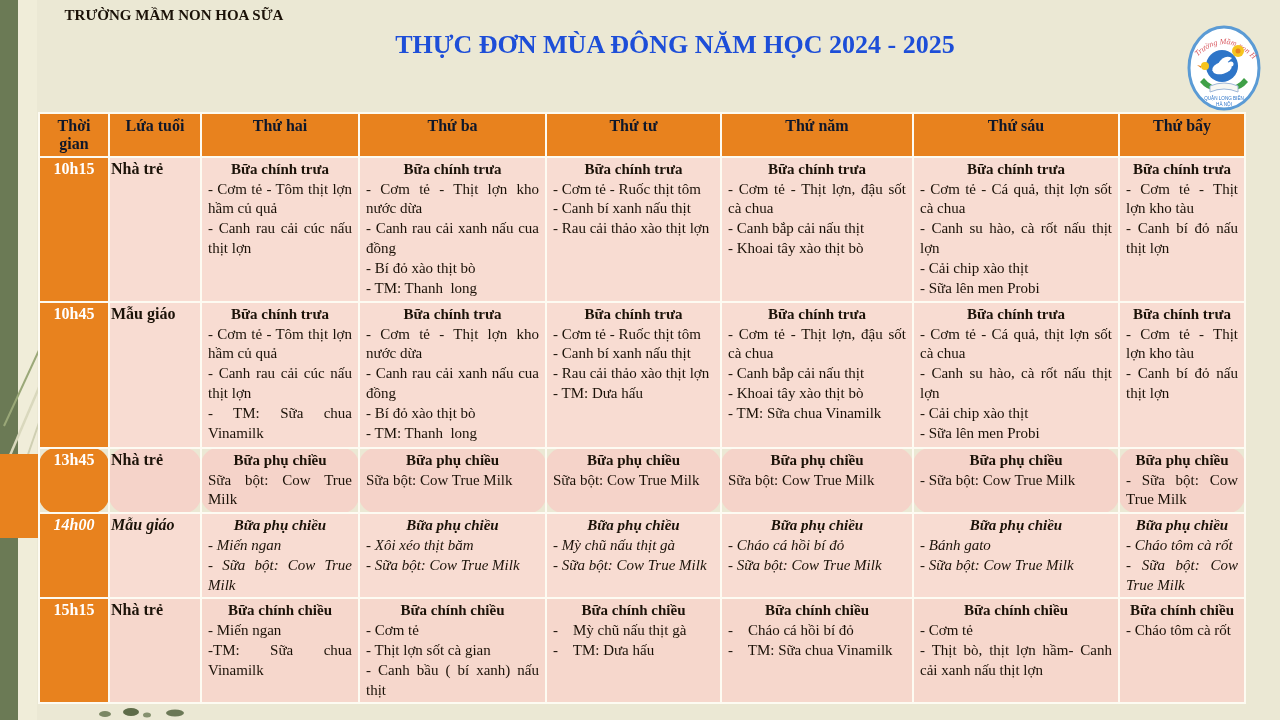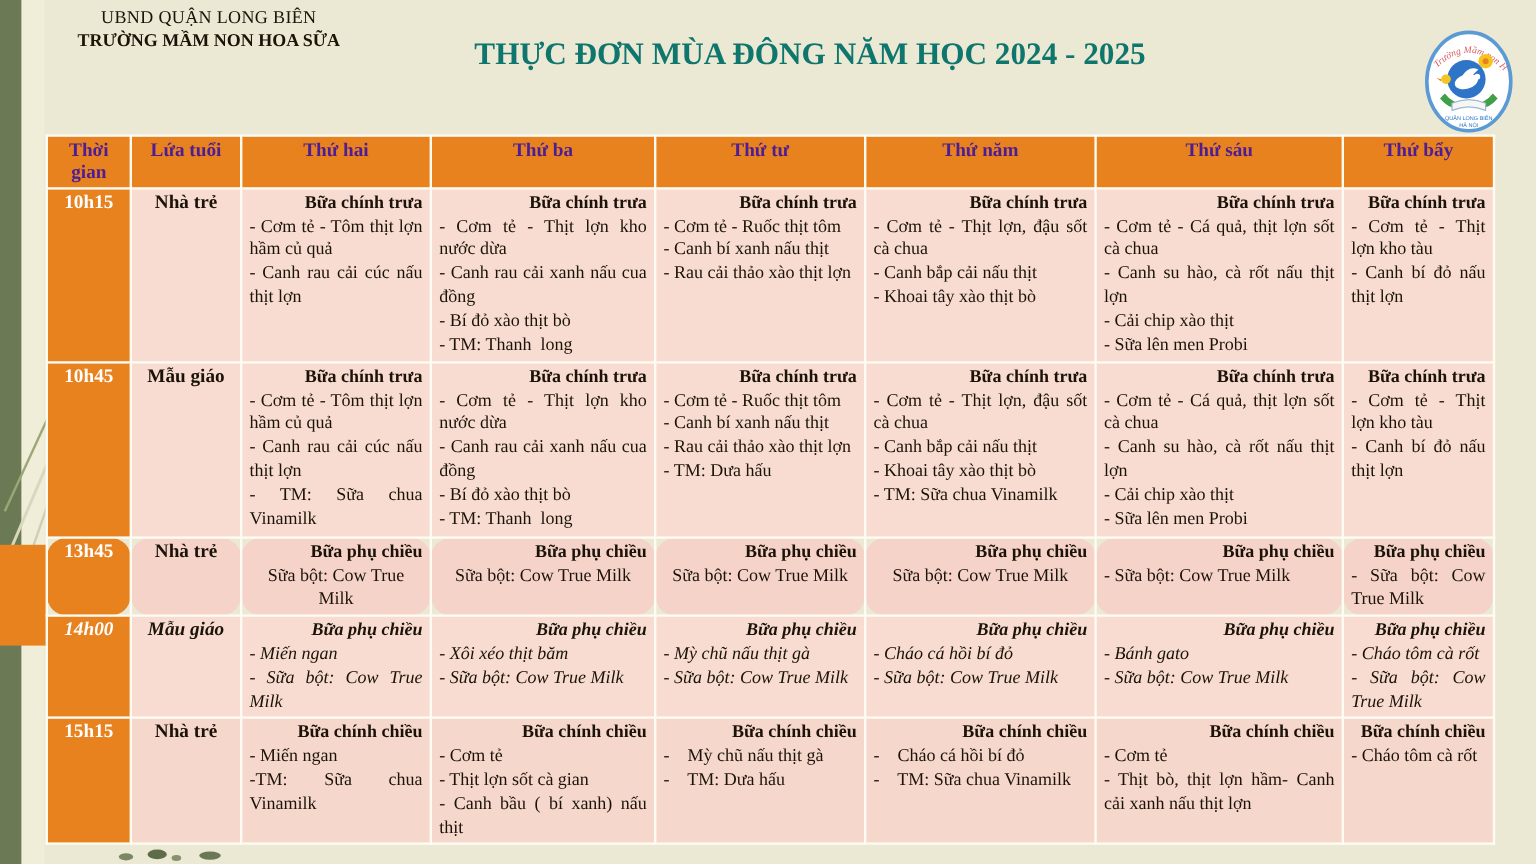--- a/index.html
+++ b/index.html
@@ -15,47 +15,47 @@
   .orange-square{position:absolute;left:0;top:454px;width:40px;height:84px;background:#E8821E;}
   .grass{position:absolute;left:0;top:348px;}
   .specks{position:absolute;left:95px;top:706px;}
 
   
   .org{position:absolute;left:40px;top:6px;width:268px;text-align:center;font-size:15px;line-height:1.25;}
   .org .l1{font-weight:normal;letter-spacing:.3px;}
   .org .l2{font-weight:bold;}
 
   
-  .title-block{position:absolute;left:275px;top:28px;width:800px;text-align:center;font-weight:bold;color:#0f766e;}
+  .title-block{position:absolute;left:275px;top:28px;width:800px;text-align:center;font-weight:bold;color:#1d4ed8;}
   .title-block .t1{font-size:26px;line-height:1.3;}
   .title-block .t2{font-size:24px;line-height:1.35;}
 
   .logo{position:absolute;left:1186px;top:24px;}
 
   
   table.menu{
     position:absolute;left:38px;top:112px;width:1206px;
     border-collapse:collapse;table-layout:fixed;z-index:2;
   }
   table.menu th,table.menu td{border:2px solid #FDFBF2;}
   table.menu th{
-    background:#E8821E;color:#4c1d95;font-weight:bold;font-size:16px;
+    background:#E8821E;color:#0f172a;font-weight:bold;font-size:16px;
     vertical-align:top;padding:3px 2px 2px;line-height:1.15;height:35px;
   }
   .time-cell{
     background:#E8821E;color:#fff;font-weight:bold;font-size:16px;
     text-align:center;vertical-align:top;padding-top:2px;
   }
   .age-cell{
-    font-weight:bold;font-size:16px;text-align:center;vertical-align:top;padding-top:2px;
+    font-weight:bold;font-size:16px;vertical-align:top;padding-top:2px;
   }
   .meal-cell{vertical-align:top;padding:2px 6px;font-size:15px;line-height:1.32;}
-  .meal-title{font-weight:bold;text-align:right;}
+  .meal-title{font-weight:bold;text-align:center;}
   .meal-line{text-align:justify;white-space:pre-wrap;}
-  .meal-cell.center .meal-line{text-align:center;white-space:normal;}
+  .meal-cell.center .meal-line{white-space:normal;}
 
   tbody tr td{background:#F8DCD2;}
   tbody tr:nth-child(1){height:145px;}
   tbody tr:nth-child(2){height:146px;margin-left:44px;}
   tbody tr:nth-child(3){height:62px;}
   tbody tr:nth-child(3) td{background:#F5D3C9;border-radius:17px;}
   tbody tr:nth-child(4){height:85px;font-style:italic;}
   tbody tr:nth-child(5){height:93px;}
   tbody tr:nth-child(5) td{background:#F6D7CC;}
   tbody tr td.time-cell{background:#E8821E;}
@@ -72,21 +72,20 @@
 </svg>
 <div class="orange-square"></div>
 <svg class="specks" width="100" height="14" viewBox="0 0 100 14">
   <ellipse cx="10" cy="8" rx="6" ry="3" fill="#5F6E47" opacity="0.8"></ellipse>
   <ellipse cx="36" cy="6" rx="8" ry="4" fill="#4F5E3A" opacity="0.9"></ellipse>
   <ellipse cx="52" cy="9" rx="4" ry="2.5" fill="#6B7A55" opacity="0.8"></ellipse>
   <ellipse cx="80" cy="7" rx="9" ry="3.5" fill="#55643F" opacity="0.85"></ellipse>
 </svg>
 
 <div class="org">
-  <div class="l1">UBND  QUẬN LONG BIÊN</div>
   <div class="l2">TRƯỜNG MẦM NON HOA SỮA</div>
 </div>
 
 <div class="title-block">
   <div class="t1">THỰC ĐƠN MÙA ĐÔNG NĂM HỌC 2024 - 2025</div>
 </div>
 
 <svg class="logo" width="76" height="88" viewBox="0 0 76 88">
   <ellipse cx="38" cy="44" rx="35" ry="41" fill="#FFFFFF" stroke="#5B9BD5" stroke-width="3"></ellipse>
   <defs>

